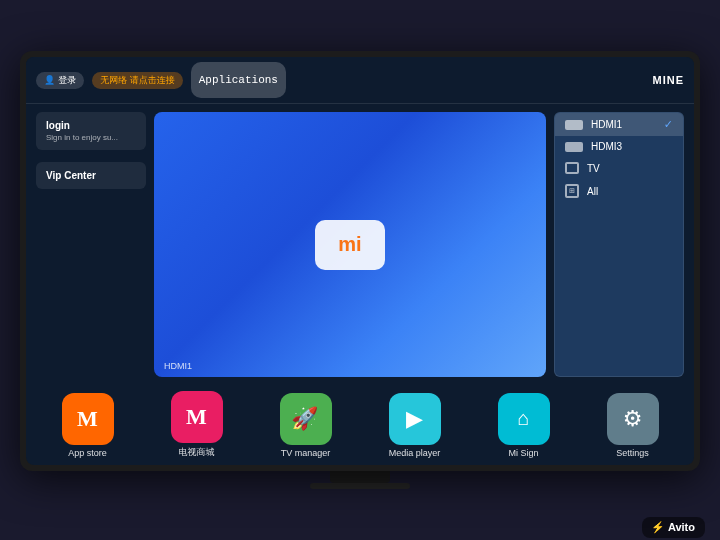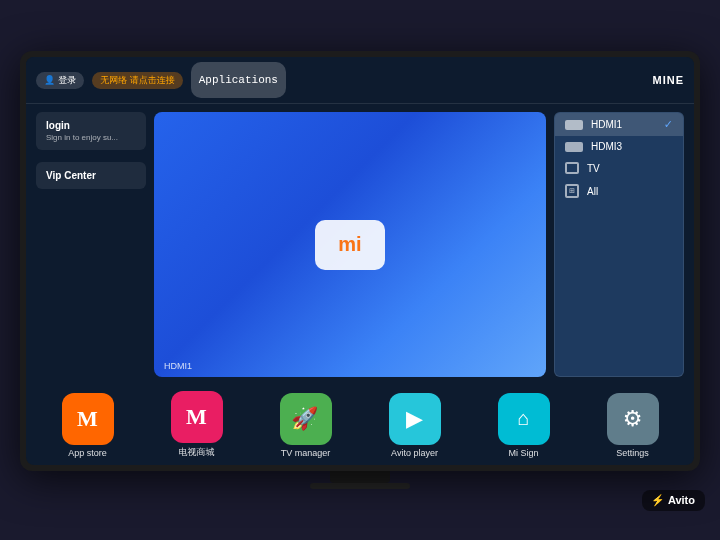--- a/index.html
+++ b/index.html
@@ -287,21 +287,21 @@
     }
 
     .screen-content {
       height: 100%;
       display: flex;
       flex-direction: column;
     }
 
     .avito-watermark {
       position: absolute;
-      bottom: 29px;
+      bottom: 2px;
       right: 15px;
       background: rgba(0,0,0,0.5);
       border-radius: 8px;
       padding: 4px 10px;
       font-size: 11px;
       color: #fff;
       font-weight: bold;
     }
 
     .avito-logo {
@@ -396,21 +396,21 @@
             <div class="app-icon tv-manager-icon">
               <span style="font-size:22px;">🚀</span>
             </div>
             <span class="app-label">TV manager</span>
           </div>
 
           <div class="app-item">
             <div class="app-icon media-player-icon">
               <span style="font-size:22px;color:#fff;">▶</span>
             </div>
-            <span class="app-label">Avito player</span>
+            <span class="app-label">Media player</span>
           </div>
 
           <div class="app-item">
             <div class="app-icon mi-home-icon">
               <span style="font-size:20px;color:#fff;font-weight:bold;">⌂</span>
             </div>
             <span class="app-label">Mi Sign</span>
           </div>
 
           <div class="app-item">

